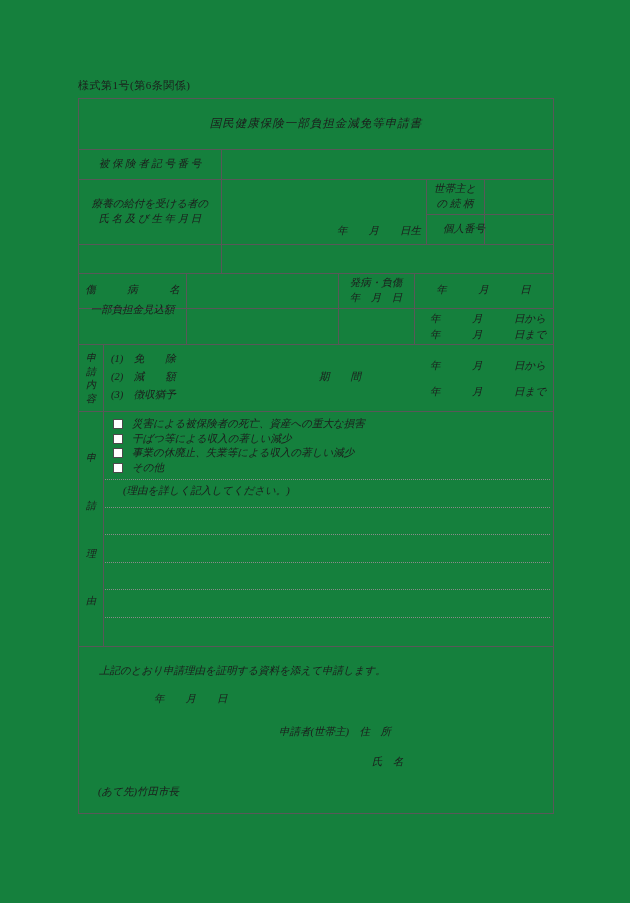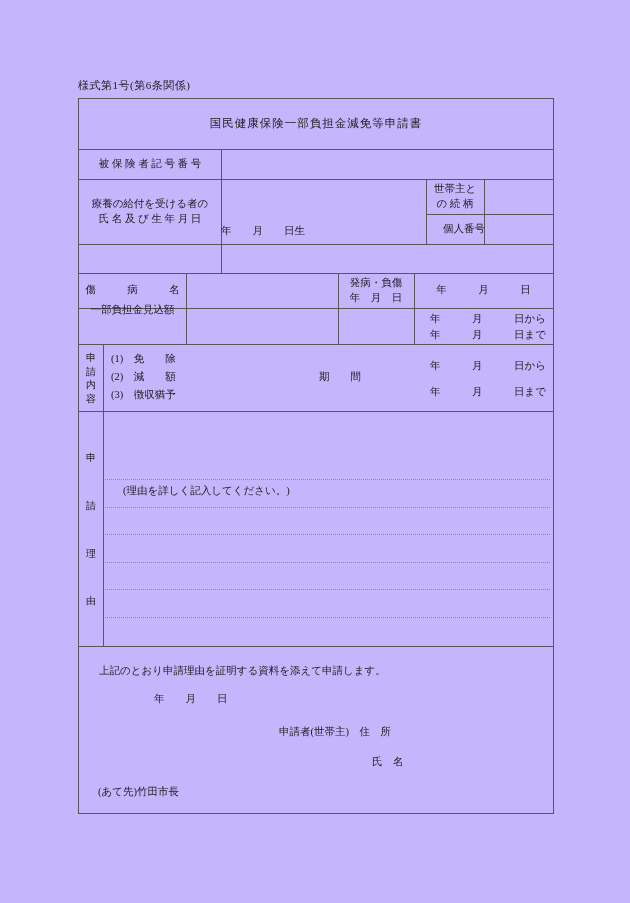--- a/index.html
+++ b/index.html
@@ -1,22 +1,22 @@
 <!DOCTYPE html>
 <html><head>
 <meta charset="utf-8">
 <style>
   html,body { margin:0; padding:0; background:#ffffff; }
   .page {
-    position:relative; width:630px; height:903px; background:#c4b5fd;
+    position:relative; width:630px; height:903px; background:#15803d;
     font-family:"Liberation Serif","DejaVu Serif",serif;
     color:#1c1c1c; font-size:10.5px; overflow:hidden;
   }
   .form-number { position:absolute; left:78px; top:78px; font-size:11px; letter-spacing:.5px; }
-  .tbl { position:absolute; left:78px; top:98px; width:474px; height:714px; border:1px solid #585858; box-sizing:content-box; }
+  .tbl { position:absolute; left:78px; top:98px; width:474px; height:714px; border:1px solid #585858; box-sizing:content-box;font-style:italic; }
   .hline { position:absolute; height:1px; background:#585858; left:0; width:474px; }
   .vline { position:absolute; width:1px; background:#585858; }
   .cell-text { position:absolute; line-height:1.35; white-space:pre; }
   .center-cell { display:flex; align-items:center; justify-content:center; text-align:center; }
   .two-line { flex-direction:column; }
   .title { font-size:11.5px; letter-spacing:1px; }
   .vert-label { display:flex; flex-direction:column; align-items:center; font-size:10px; }
   .checkbox-row { display:flex; align-items:center; height:14.5px; }
   .checkbox {
     display:inline-block; width:8px; height:8px; border:1px solid #4a4a4a;
@@ -54,21 +54,21 @@
     <div class="cell-text center-cell title" style="left:0; top:0; width:474px; height:50px">国民健康保険一部負担金減免等申請書</div>
 
     <div class="cell-text center-cell" style="left:0; top:50px; width:142px; height:30px">被 保 険 者 記 号 番 号</div>
     <div style="position:absolute; left:143px; top:51px; width:330px; height:28px"></div>
 
     <div class="cell-text center-cell two-line" style="left:0; top:80px; width:142px; height:65px">
       <span>療養の給付を受ける者の</span>
       <span>氏 名 及 び 生 年 月 日</span>
     </div>
     <div style="position:absolute; left:143px; top:81px; width:203px; height:63px"></div>
-    <div class="cell-text" style="left:142px; top:125px; width:200px; ">年　　月　　日生</div>
+    <div class="cell-text" style="left:142px; top:125px; width:200px; text-align:right">年　　月　　日生</div>
     <div class="cell-text center-cell two-line" style="left:347px; top:80px; width:58px; height:35px">
       <span>世帯主と</span>
       <span>の 続 柄</span>
     </div>
     <div style="position:absolute; left:406px; top:81px; width:67px; height:33px"></div>
     <div class="cell-text center-cell" style="left:356px; top:115px; width:58px; height:30px">個人番号</div>
     <div style="position:absolute; left:406px; top:116px; width:67px; height:28px"></div>
 
     <div style="position:absolute; left:143px; top:146px; width:330px; height:27px"></div>
 
@@ -97,20 +97,38 @@
     <div class="cell-text" style="left:240px; top:271px">期　　間</div>
     <div class="cell-text" style="left:335px; top:260px; width:132px; text-align:right">年　　　月　　　日から</div>
     <div class="cell-text" style="left:335px; top:286px; width:132px; text-align:right">年　　　月　　　日まで</div>
 
     <div class="cell-text vert-label" style="left:0; top:312px; width:24px; height:235px; justify-content:space-between; padding:40px 0 38px; box-sizing:border-box">
       <span>申</span>
       <span>請</span>
       <span>理</span>
       <span>由</span>
     </div>
+    <div style="position:absolute; left:34px; top:318px; right:6px">
+      <div class="checkbox-row">
+        <span class="checkbox"></span>
+        <span>災害による被保険者の死亡、資産への重大な損害</span>
+      </div>
+      <div class="checkbox-row">
+        <span class="checkbox"></span>
+        <span>干ばつ等による収入の著しい減少</span>
+      </div>
+      <div class="checkbox-row">
+        <span class="checkbox"></span>
+        <span>事業の休廃止、失業等による収入の著しい減少</span>
+      </div>
+      <div class="checkbox-row">
+        <span class="checkbox"></span>
+        <span>その他</span>
+      </div>
+    </div>
     <div class="dotted" style="top:380px"></div>
     <div class="cell-text" style="left:44px; top:385px">(理由を詳しく記入してください。)</div>
     <div class="dotted" style="top:408px"></div>
     <div class="dotted" style="top:435px"></div>
     <div class="dotted" style="top:463px"></div>
     <div class="dotted" style="top:490px"></div>
     <div class="dotted" style="top:518px"></div>
 
     <div class="cell-text" style="left:20px; top:565px">上記のとおり申請理由を証明する資料を添えて申請します。</div>
     <div class="cell-text" style="left:75px; top:593px">年　　月　　日</div>

